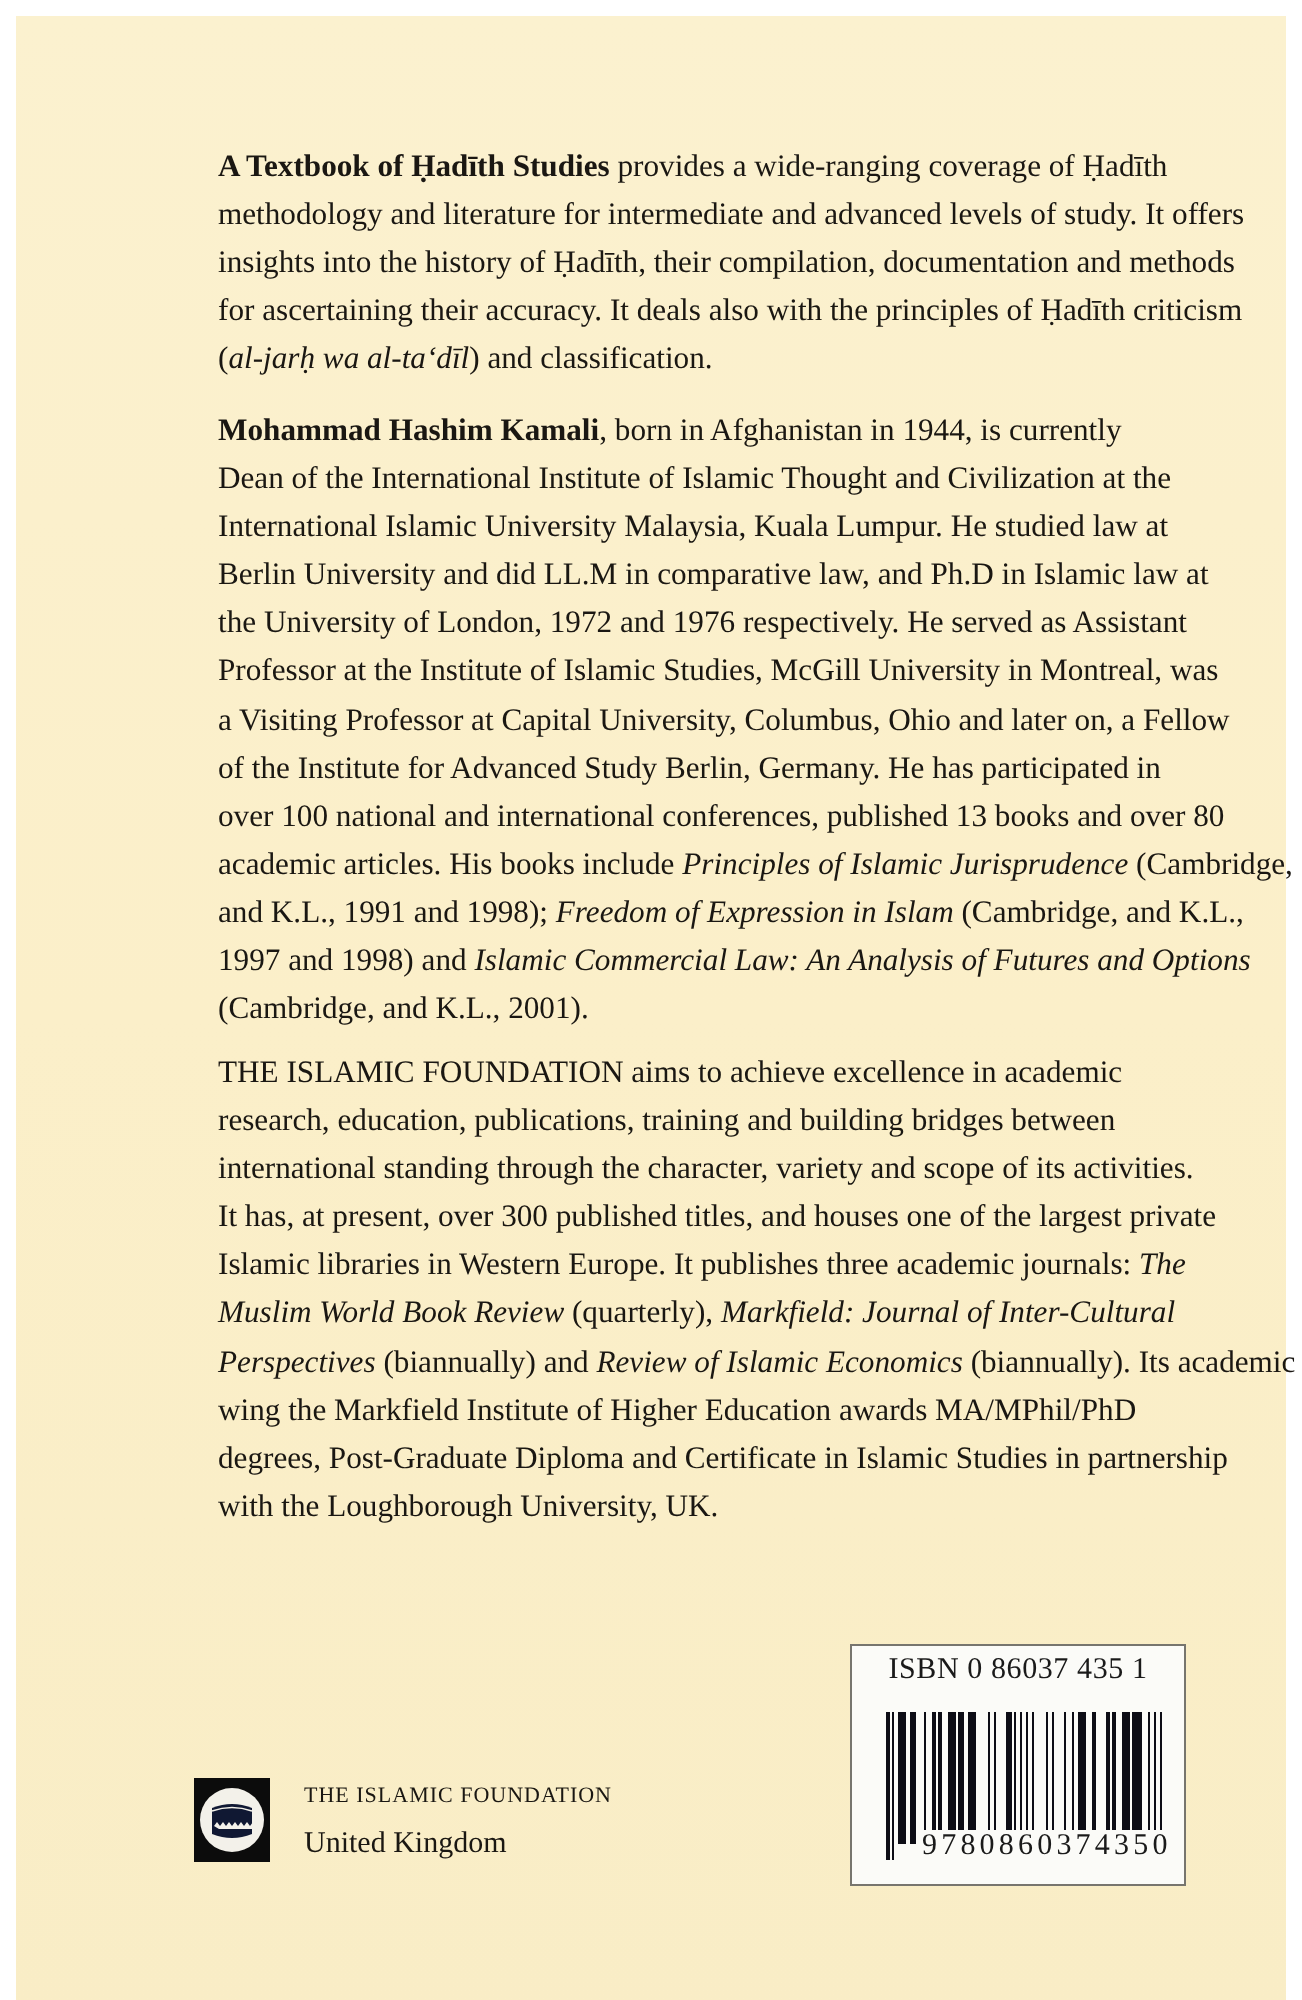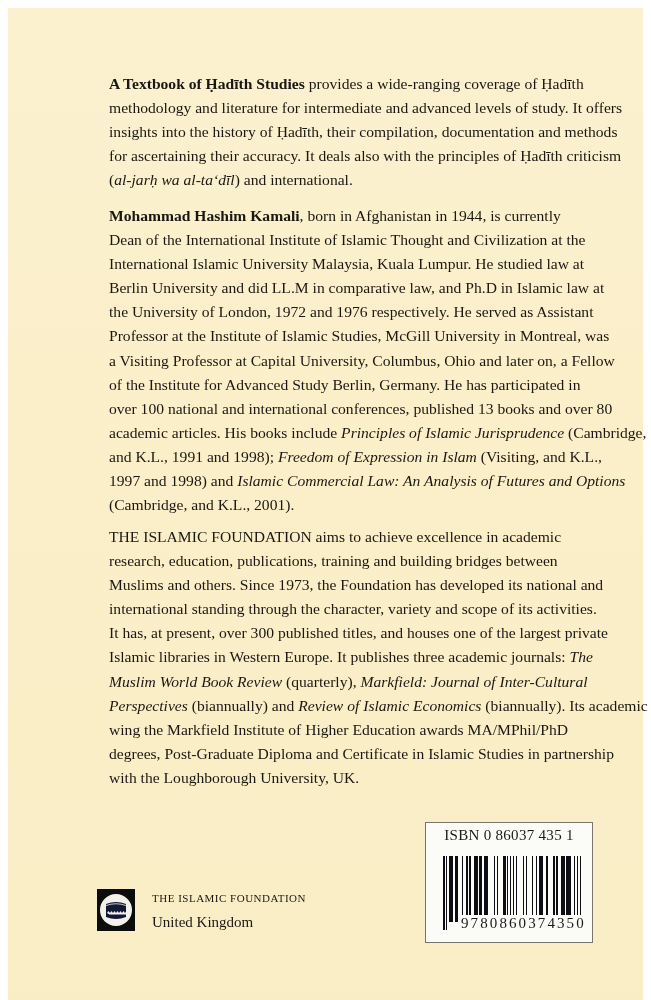--- a/index.html
+++ b/index.html
@@ -60,41 +60,40 @@
   </style>
 </head>
 <body>
 
 <div class="cover">
   <div class="text-block" id="para1">
       <span class="line"><span class="b">A Textbook of Ḥadīth Studies</span><span> provides a wide-ranging coverage of Ḥadīth</span></span>
       <span class="line"><span>methodology and literature for intermediate and advanced levels of study. It offers</span></span>
       <span class="line"><span>insights into the history of Ḥadīth, their compilation, documentation and methods</span></span>
       <span class="line"><span>for ascertaining their accuracy. It deals also with the principles of Ḥadīth criticism</span></span>
-      <span class="line"><span>(</span><span class="i">al-jarḥ wa al-ta‘dīl</span><span>) and international.</span></span>
+      <span class="line"><span>(</span><span class="i">al-jarḥ wa al-ta‘dīl</span><span>) and classification.</span></span>
     </div>
   <div class="text-block" id="para2">
       <span class="line"><span class="b">Mohammad Hashim Kamali</span><span>, born in Afghanistan in 1944, is currently</span></span>
       <span class="line"><span>Dean of the International Institute of Islamic Thought and Civilization at the</span></span>
       <span class="line"><span>International Islamic University Malaysia, Kuala Lumpur. He studied law at</span></span>
       <span class="line"><span>Berlin University and did LL.M in comparative law, and Ph.D in Islamic law at</span></span>
       <span class="line"><span>the University of London, 1972 and 1976 respectively. He served as Assistant</span></span>
       <span class="line"><span>Professor at the Institute of Islamic Studies, McGill University in Montreal, was</span></span>
       <span class="line"><span>a Visiting Professor at Capital University, Columbus, Ohio and later on, a Fellow</span></span>
       <span class="line"><span>of the Institute for Advanced Study Berlin, Germany. He has participated in</span></span>
       <span class="line"><span>over 100 national and international conferences, published 13 books and over 80</span></span>
       <span class="line"><span>academic articles. His books include </span><span class="i">Principles of Islamic Jurisprudence</span><span> (Cambridge,</span></span>
-      <span class="line"><span>and K.L., 1991 and 1998); </span><span class="i">Freedom of Expression in Islam</span><span> (Visiting, and K.L.,</span></span>
+      <span class="line"><span>and K.L., 1991 and 1998); </span><span class="i">Freedom of Expression in Islam</span><span> (Cambridge, and K.L.,</span></span>
       <span class="line"><span>1997 and 1998) and </span><span class="i">Islamic Commercial Law: An Analysis of Futures and Options</span></span>
       <span class="line"><span>(Cambridge, and K.L., 2001).</span></span>
     </div>
   <div class="text-block" id="para3">
       <span class="line"><span>THE ISLAMIC FOUNDATION aims to achieve excellence in academic</span></span>
       <span class="line"><span>research, education, publications, training and building bridges between</span></span>
-      <span class="line"><span>Muslims and others. Since 1973, the Foundation has developed its national and</span></span>
       <span class="line"><span>international standing through the character, variety and scope of its activities.</span></span>
       <span class="line"><span>It has, at present, over 300 published titles, and houses one of the largest private</span></span>
       <span class="line"><span>Islamic libraries in Western Europe. It publishes three academic journals: </span><span class="i">The</span></span>
       <span class="line"><span class="i">Muslim World Book Review</span><span> (quarterly), </span><span class="i">Markfield: Journal of Inter-Cultural</span></span>
       <span class="line"><span class="i">Perspectives</span><span> (biannually) and </span><span class="i">Review of Islamic Economics</span><span> (biannually). Its academic</span></span>
       <span class="line"><span>wing the Markfield Institute of Higher Education awards MA/MPhil/PhD</span></span>
       <span class="line"><span>degrees, Post-Graduate Diploma and Certificate in Islamic Studies in partnership</span></span>
       <span class="line"><span>with the Loughborough University, UK.</span></span>
     </div>
 

